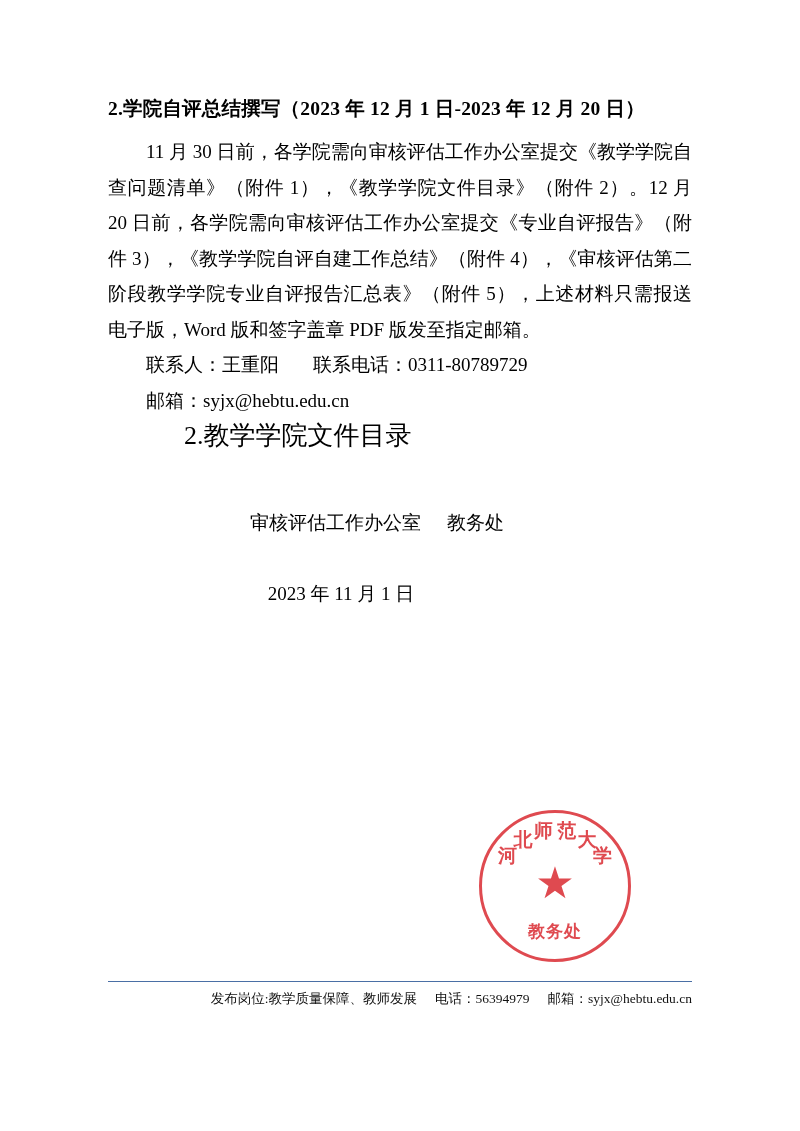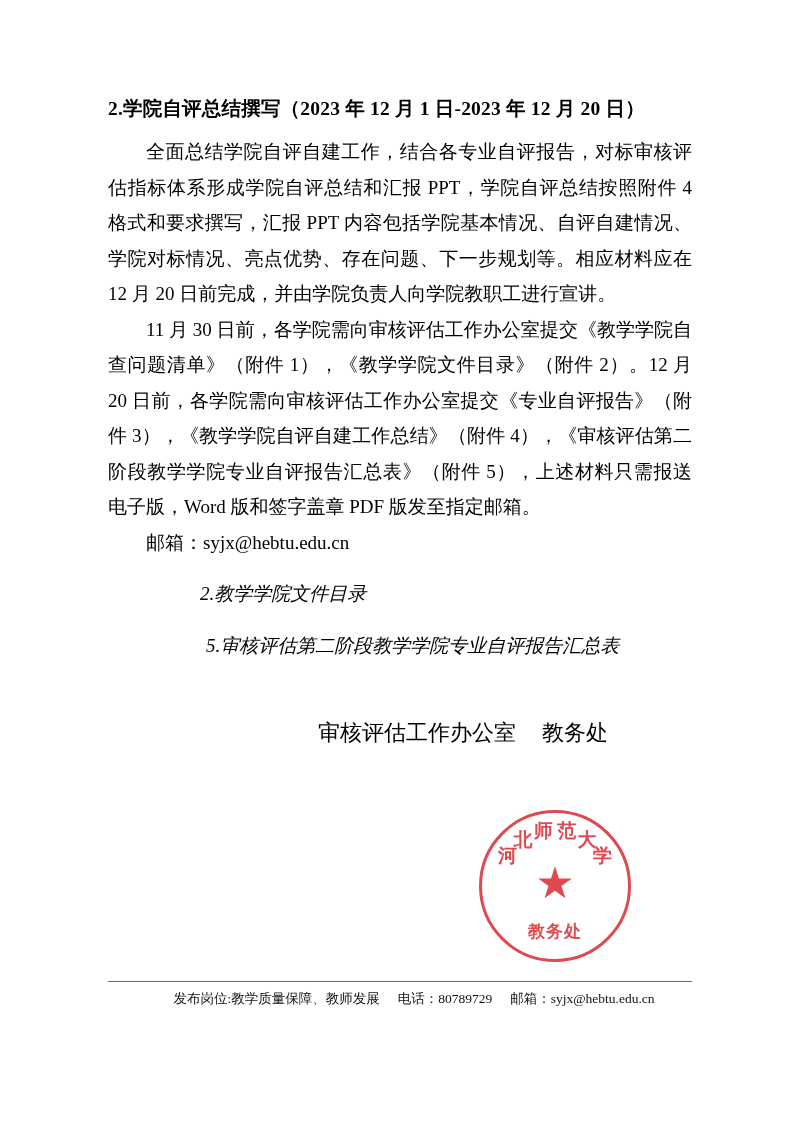--- a/index.html
+++ b/index.html
@@ -57,34 +57,33 @@
     display: inline-block;
     width: 34px;
   }
   .attach-head {
     font-size: 19px;
     line-height: 35.5px;
     text-indent: 38px;
     margin: 0;
   }
   .attach-item {
-    font-size: 19px;
-    line-height: 35.5px;
-    margin: 16px;
+    font-size: 26px;
+    line-height: 35.5px;
+    margin: 0;
     padding-left: 76px;
-    font-style: italic;
   }
   .attach-item.last {
     padding-left: 82px;
   }
   .sign-block {
     margin-top: 16px;
-    font-size: 22px;
-    line-height: 35.5px;
-    text-align: right;
+    font-size: 19px;
+    line-height: 35.5px;
+    text-align: center;
     padding-right: 84px;
     position: relative;
   }
   .sign-line1 {
     white-space: pre;
   }
   .sign-gap {
     display: inline-block;
     width: 26px;
   }
@@ -159,50 +158,51 @@
   }
   .footer {
     position: absolute;
     left: 108px;
     top: 988px;
     width: 584px;
     font-size: 13.5px;
     line-height: 22px;
     color: #111;
     display: flex;
-    justify-content: center;
-    margin-left: 14px;
+    justify-content: flex-end;
   }
   .footer-mid { margin-left: 18px; }
   .footer-right { margin-left: 18px; }
 </style>
 </head>
 <body>
 
 <div class="page">
 
   <div class="doc-body">
 
     <p class="heading">2.学院自评总结撰写（2023 年 12 月 1 日-2023 年 12 月 20 日）</p>
 
-    <p class="para">全面总结学院自评自建工作，结合各专业自评报告，对标审核评估指标体系形成学院自评总结和汇报 PPT，学院自评总结按照附件 4 格式和要求撰写，汇报 PPT 内容包括学院基本情况、自评自建情况、学院对标情况、亮点优势、存在问题、下一步规划等。相应材料应在 12 月 20 日前完成，并由学院负责人向学院教职工进行宣讲。</p>
     <p class="para">11 月 30 日前，各学院需向审核评估工作办公室提交《教学学院自查问题清单》（附件 1），《教学学院文件目录》（附件 2）。12 月 20 日前，各学院需向审核评估工作办公室提交《专业自评报告》（附件 3），《教学学院自评自建工作总结》（附件 4），《审核评估第二阶段教学学院专业自评报告汇总表》（附件 5），上述材料只需报送电子版，Word 版和签字盖章 PDF 版发至指定邮箱。</p>
 
+    <p class="contact-line">
+      <span>联系人：</span><span>王重阳</span><span class="contact-gap"></span><span>联系电话：</span><span>0311-80789729</span>
+    </p>
 
     <p class="contact-line">
       <span>邮箱：</span><span>syjx@hebtu.edu.cn</span>
     </p>
 
     <p class="attach-item">2.教学学院文件目录</p>
-    <p class="attach-item last">5.审核评估第二阶段教学学院专业自评报告汇总表</p>
 
     <div class="sign-block">
       <div class="sign-line1">
         <span>审核评估工作办公室</span><span class="sign-gap"></span><span>教务处</span>
       </div>
+      <div class="sign-line2">2023 年 11 月 1 日</div>
     </div>
 
   </div>
 
   <div class="seal">
     <div class="seal-arc">
       <span style="transform: rotate(-58deg) translate(0,-56px) rotate(58deg);">河</span>
       <span style="transform: rotate(-35deg) translate(0,-56px) rotate(35deg);">北</span>
       <span style="transform: rotate(-12deg) translate(0,-56px) rotate(12deg);">师</span>
       <span style="transform: rotate(12deg) translate(0,-56px) rotate(-12deg);">范</span>
@@ -213,20 +213,20 @@
     <div class="seal-bottom">教务处</div>
   </div>
 
   <div class="footer-rule"></div>
 
   <div class="footer">
     <div class="footer-left">
       <span>发布岗位:</span><span>教学质量保障、教师发展</span>
     </div>
     <div class="footer-mid">
-      <span>电话：</span><span>80789729</span>
+      <span>电话：</span><span>56394979</span>
     </div>
     <div class="footer-right">
       <span>邮箱：</span><span>syjx@hebtu.edu.cn</span>
     </div>
   </div>
 
 </div>
 
 </body></html>

